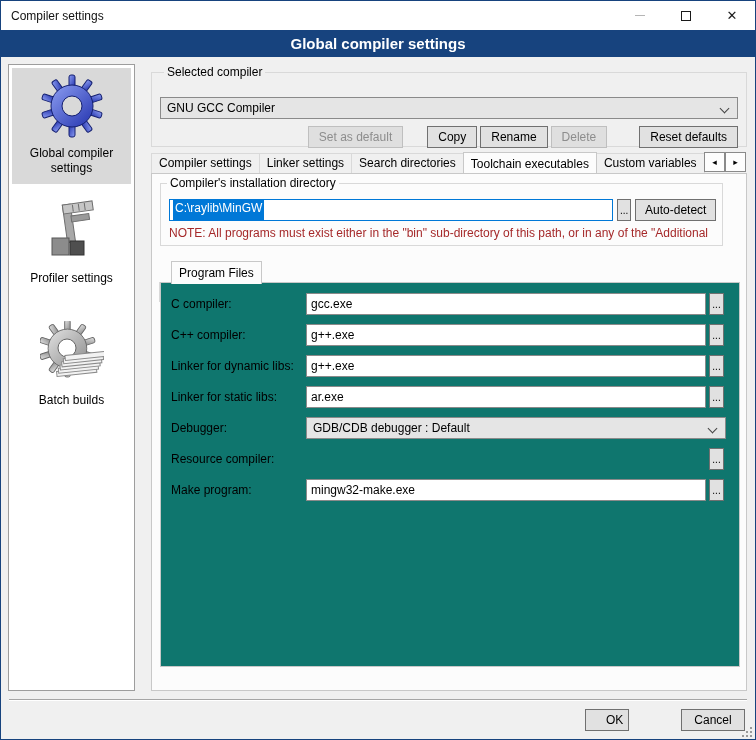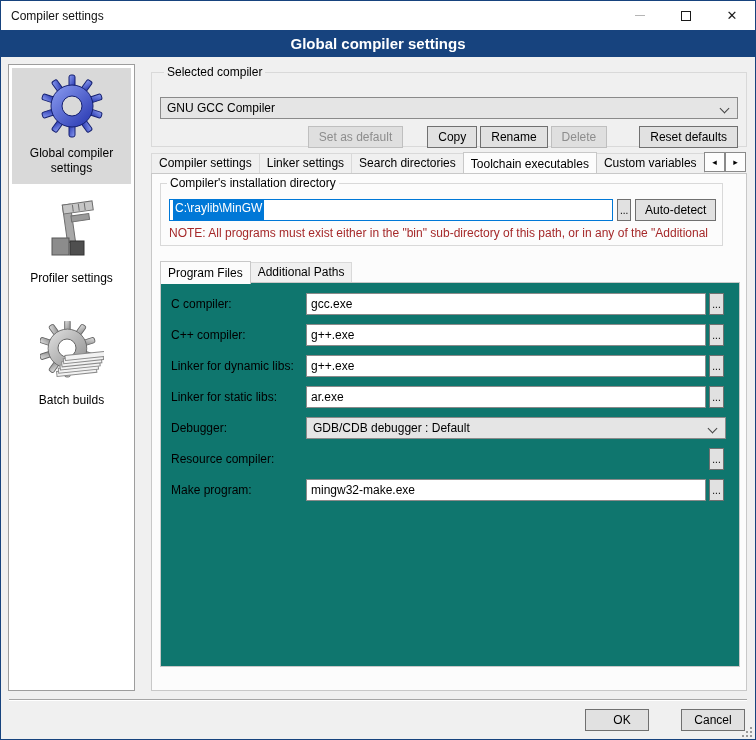--- a/index.html
+++ b/index.html
@@ -63,33 +63,33 @@
   .grp-install legend { margin-left:6px; }
   .dirrow { position:absolute; left:8px; top:9px; right:6px; height:22px; display:flex; }
   .fakeinput { width:452px; height:22px; background:#fff; border:1px solid #0078d7;
     display:flex; padding-left:3px; overflow:hidden; white-space:nowrap; }
   .fakeinput .sel { background:#0078d7; color:#fff; padding:1px 2px; }
   .btn-browse-top { width:15px; padding:0; margin-left:4px; font-size:10px; letter-spacing:0; }
   .btn-autodetect { margin-left:4px; width:82px; padding:0; }
   .note { position:absolute; left:8px; top:36px; right:2px; color:#a5292a; font-size:12px;
     white-space:nowrap; overflow:hidden; }
   
-  .subtabs { position:absolute; left:8px; top:87px; height:21px; display:flex; align-items:flex-end; }
+  .subtabs { position:absolute; left:8px; top:87px; height:21px; display:flex; align-items:flex-end;flex-direction:column; }
   .subpage { position:absolute; left:8px; top:108px; width:580px; height:385px;
     background:#0f766e; border:1px solid #c8c8c8; }
   .row { position:absolute; left:0; height:22px; width:100%; display:flex; align-items:center; }
   .flabel { position:absolute; left:10px; width:133px; color:#000; }
   .tin { position:absolute; left:145px; width:400px; height:22px; border:1px solid #8a8a8a;
     background:#fff; font-family:inherit; font-size:12px; padding:0 4px; color:#000; }
   .browse { position:absolute; left:548px; width:15px; padding:0; font-size:10px; }
   .row .combo { position:absolute; left:145px; width:420px; }
   
   .divider { position:absolute; left:8px; right:8px; top:642px; height:2px;
     border-top:1px solid #a5a5a5; border-bottom:1px solid #ffffff; }
-  .btn-ok { position:absolute; left:584px; top:652px; width:64px;padding-left:20px; }
+  .btn-ok { position:absolute; left:584px; top:652px; width:44px;padding-left:20px; }
   .btn-cancel { position:absolute; left:680px; top:652px; width:64px; }
   .grip { position:absolute; right:3px; bottom:2px; width:10px; height:10px; }
   .grip i { position:absolute; width:2px; height:2px; background:#9a9a9a; }
 </style>
 </head>
 <body>
 
 <div class="window">
 
   <div class="titlebar">

